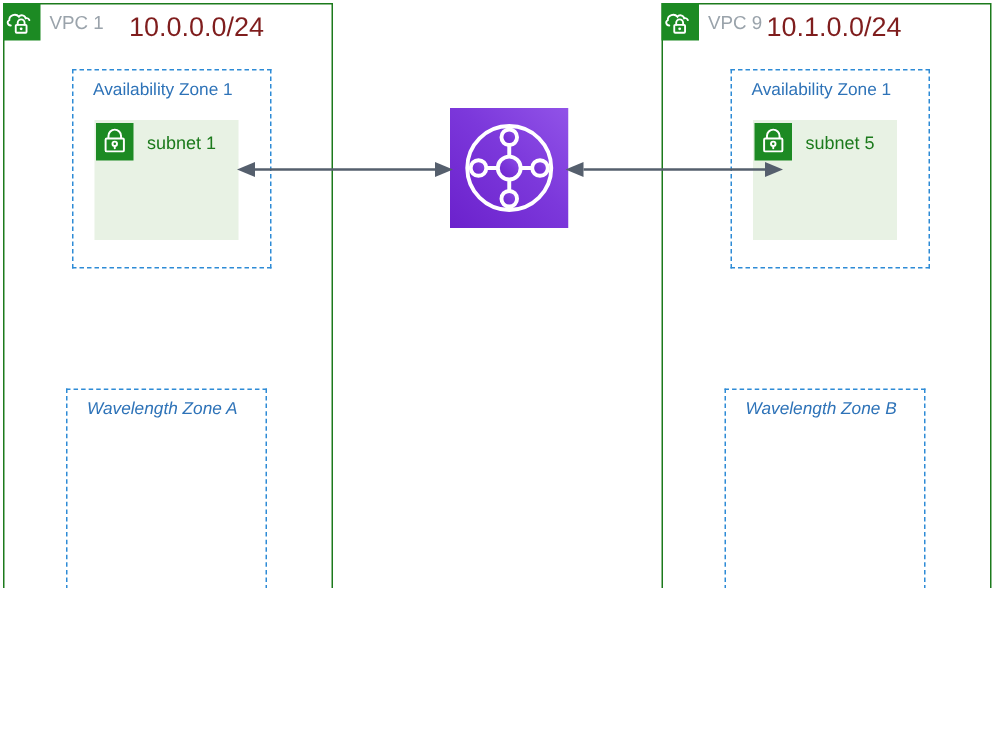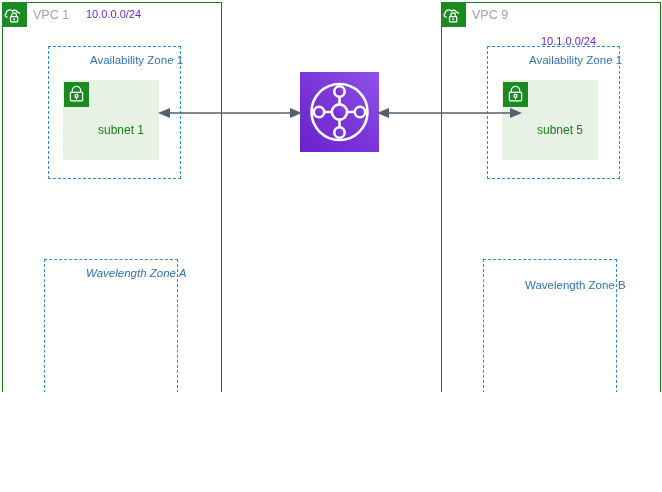--- a/index.html
+++ b/index.html
@@ -44,53 +44,52 @@
     font-size: 12.5px;
     color: #9aa3ab;
     white-space: nowrap;
     line-height: 1;
   }
   #vpc1-label { left: 33px;  top: 9px; }
   #vpc2-label { left: 472px; top: 9px; }
 
   .vpc-cidr {
     position: absolute;
-    font-size: 11px;
-    color: #6d28d9;
+    font-size: 18px;
+    color: #7f1d1d;
     white-space: nowrap;
     line-height: 1;
   }
   #vpc1-cidr { left: 86px;  top: 9px; }
-  #vpc2-cidr { left: 541px; top: 9px; margin-top: 27px; }
+  #vpc2-cidr { left: 511px; top: 9px; }
 
   
   .zone-box {
     position: absolute;
     border: 1.6px dashed #2E8BD6;
     background: transparent;
     box-sizing: border-box;
   }
   .zone-label {
     position: absolute;
     font-size: 11.5px;
     color: #2E73B8;
     white-space: nowrap;
     line-height: 1;
-    margin-left: 28px;
   }
 
   #az1-box  { left: 48px;  top: 46px; width: 133px; height: 133px; }
   #az1-label{ left: 62px;  top: 55px; }
   #az2-box  { left: 487px; top: 46px; width: 133px; height: 133px; }
   #az2-label{ left: 501px; top: 55px; }
 
   #wzA-box  { left: 44px;  top: 259px; width: 134px; height: 134px; }
   #wzA-label{ left: 58px;  top: 268px; font-style: italic; }
   #wzB-box  { left: 483px; top: 259px; width: 134px; height: 134px; }
-  #wzB-label{ left: 497px; top: 280px; }
+  #wzB-label{ left: 497px; top: 268px; font-style: italic; }
 
   
   .subnet-fill {
     position: absolute;
     background: #E8F2E4;
     box-sizing: border-box;
   }
   #subnet1-fill { left: 63px;  top: 80px; width: 96px; height: 80px; }
   #subnet2-fill { left: 502px; top: 80px; width: 96px; height: 80px; }
 
@@ -104,21 +103,20 @@
   #subnet1-icon { left: 64px;  top: 82px; }
   #subnet2-icon { left: 503px; top: 82px; }
   .subnet-icon svg { display: block; }
 
   .subnet-label {
     position: absolute;
     font-size: 12px;
     color: #1C7A1C;
     white-space: nowrap;
     line-height: 1;
-    margin-top: 35px;
   }
   #subnet1-label { left: 98px;  top: 89px; }
   #subnet2-label { left: 537px; top: 89px; }
 
   
   #gateway {
     position: absolute;
     left: 300px;
     top: 72px;
     width: 79px;

